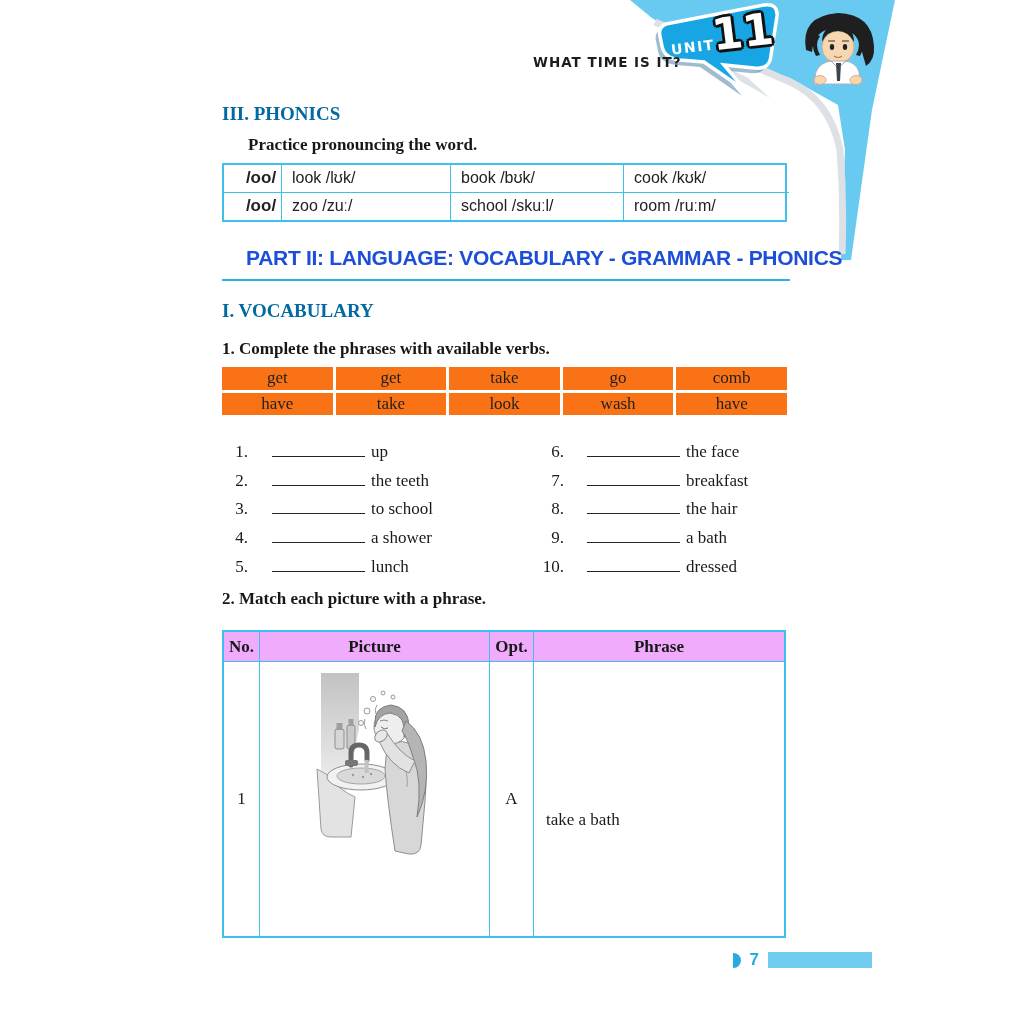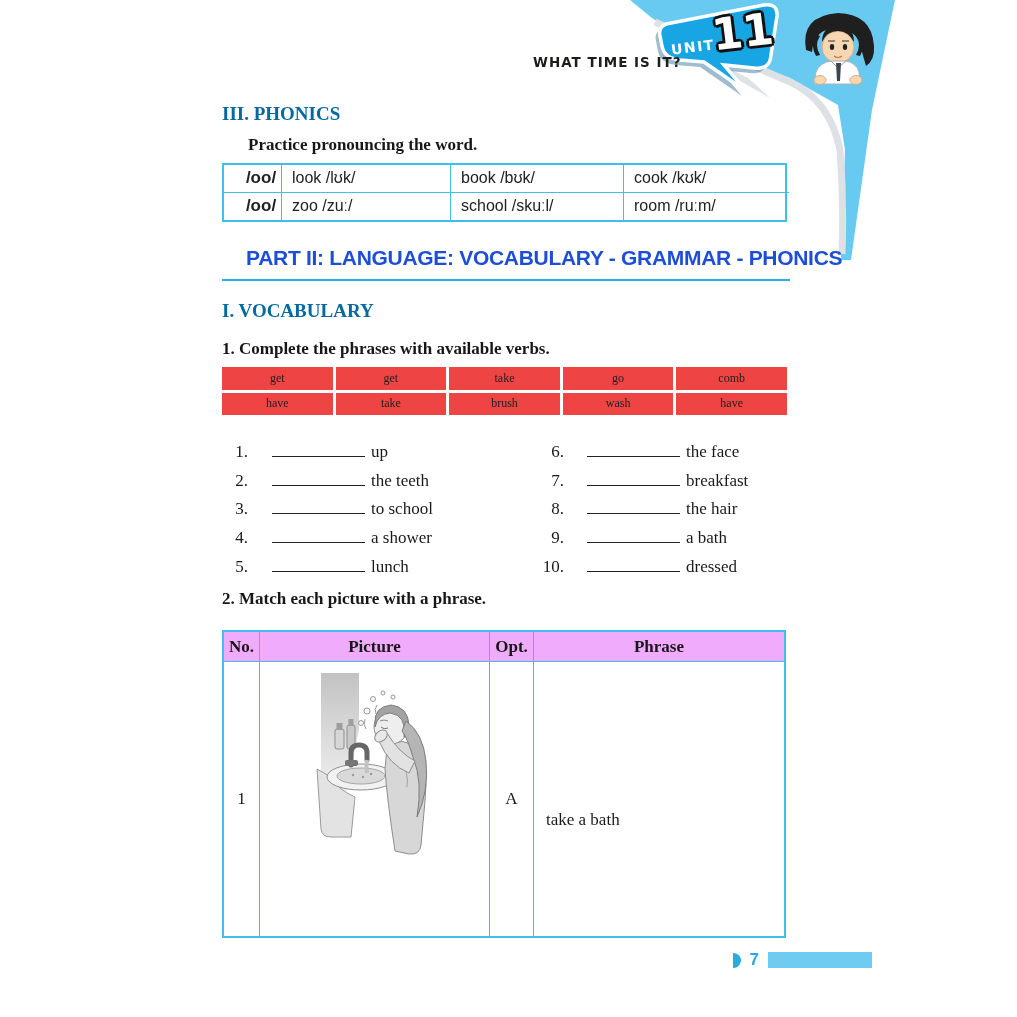--- a/index.html
+++ b/index.html
@@ -41,22 +41,22 @@
 
   
   .part2-bar { position:absolute; left:222px; top:241px; width:568px; height:40px;
                display:flex; align-items:center; border-bottom:2.5px solid #29b1e4; padding-bottom:4px; }
   .part2-title { font-family:"Liberation Sans","DejaVu Sans",sans-serif; font-weight:bold;
                  font-size:21px; letter-spacing:-0.3px; color:#1d4ed8; margin-left:24px; white-space:nowrap; }
 
   
   .verb-grid { position:absolute; left:222px; top:367px; width:565px;
                display:grid; grid-template-columns:repeat(5,1fr); grid-auto-rows:22.5px; gap:3px; }
-  .verb-grid .vcell { background:#ef4444; display:flex; align-items:center; justify-content:center;
-               font-size:12px; color:#1f1f1f; }
+  .verb-grid .vcell { background:#f97316; display:flex; align-items:center; justify-content:center;
+               font-size:17px; color:#1f1f1f; }
 
   
   .fill-list { position:absolute; top:442px; }
   .fill-left { left:222px; }
   .fill-right { left:530px; }
   .fill-row { display:flex; align-items:baseline; height:28.7px; font-size:17px; }
   .fill-num { display:inline-block; text-align:right; }
   .fill-left .fill-num { width:26px; margin-right:24px; }
   .fill-right .fill-num { width:34px; margin-right:23px; }
   .blank { display:inline-block; width:93px; border-bottom:1.5px solid #222; height:14px;
@@ -149,21 +149,21 @@
   <p class="instr instr-ex1">1. Complete the phrases with available verbs.</p>
 
   <div class="verb-grid">
     <div class="vcell">get</div>
     <div class="vcell">get</div>
     <div class="vcell">take</div>
     <div class="vcell">go</div>
     <div class="vcell">comb</div>
     <div class="vcell">have</div>
     <div class="vcell">take</div>
-    <div class="vcell">brush</div>
+    <div class="vcell">look</div>
     <div class="vcell">wash</div>
     <div class="vcell">have</div>
   </div>
 
   <div class="fill-list fill-left">
     <div class="fill-row">
       <span class="fill-num">1.</span>
         <span class="blank"></span>
         <span>up</span>
     </div>

